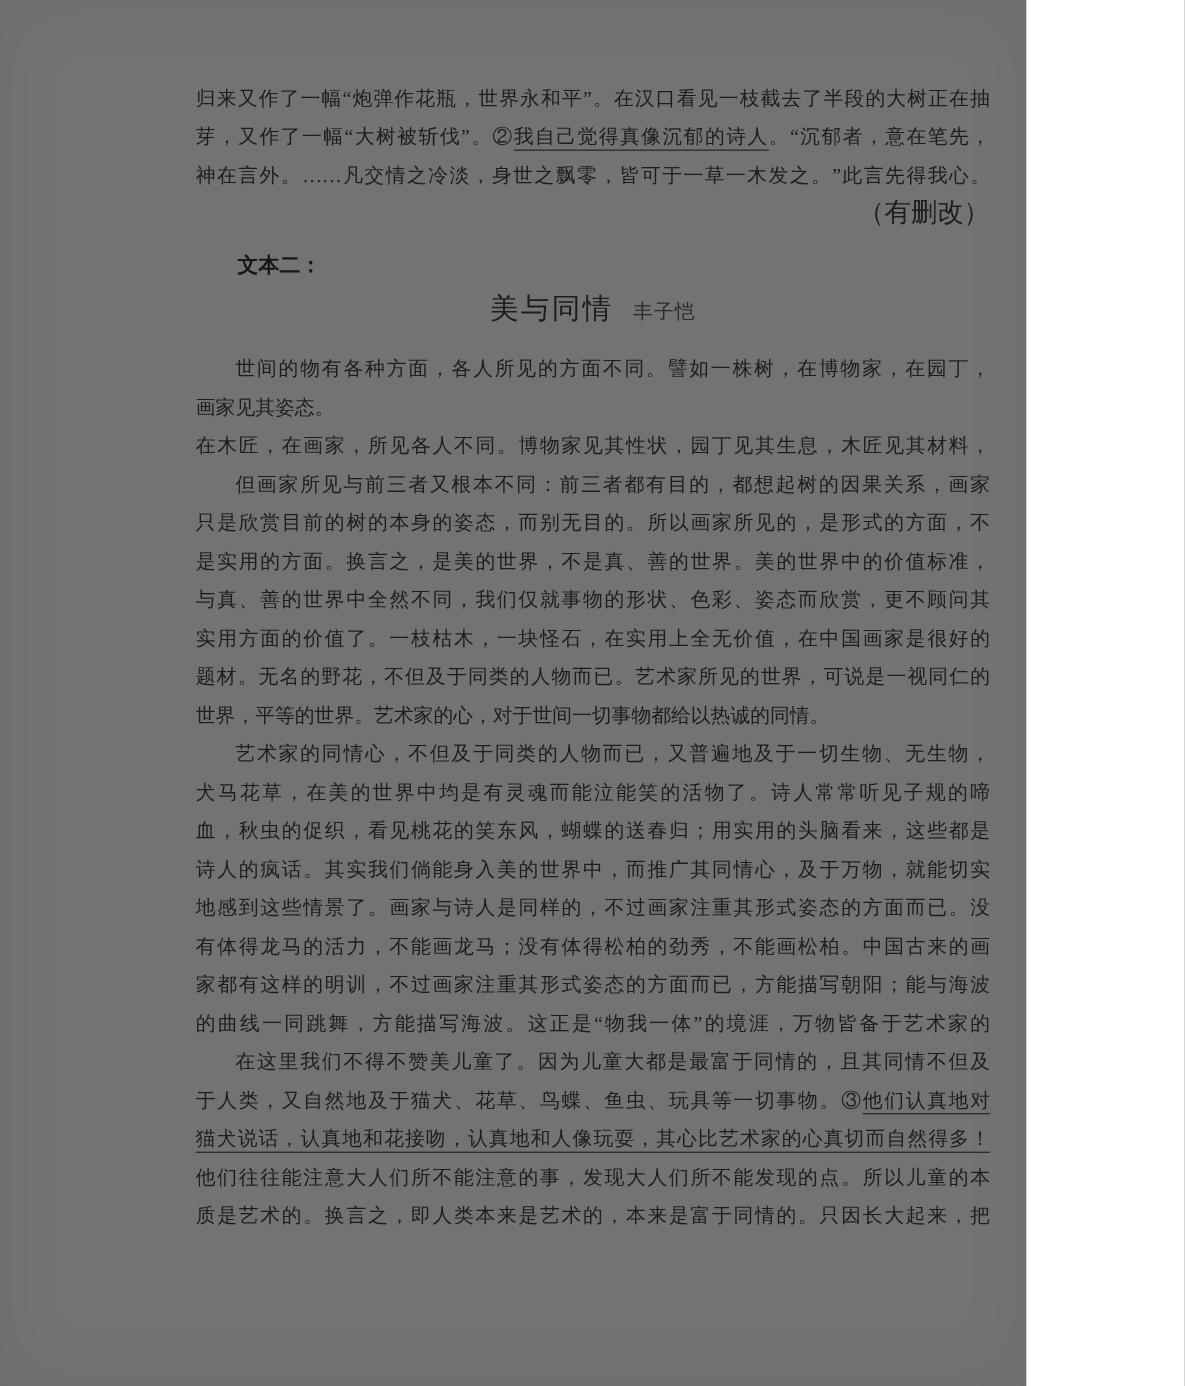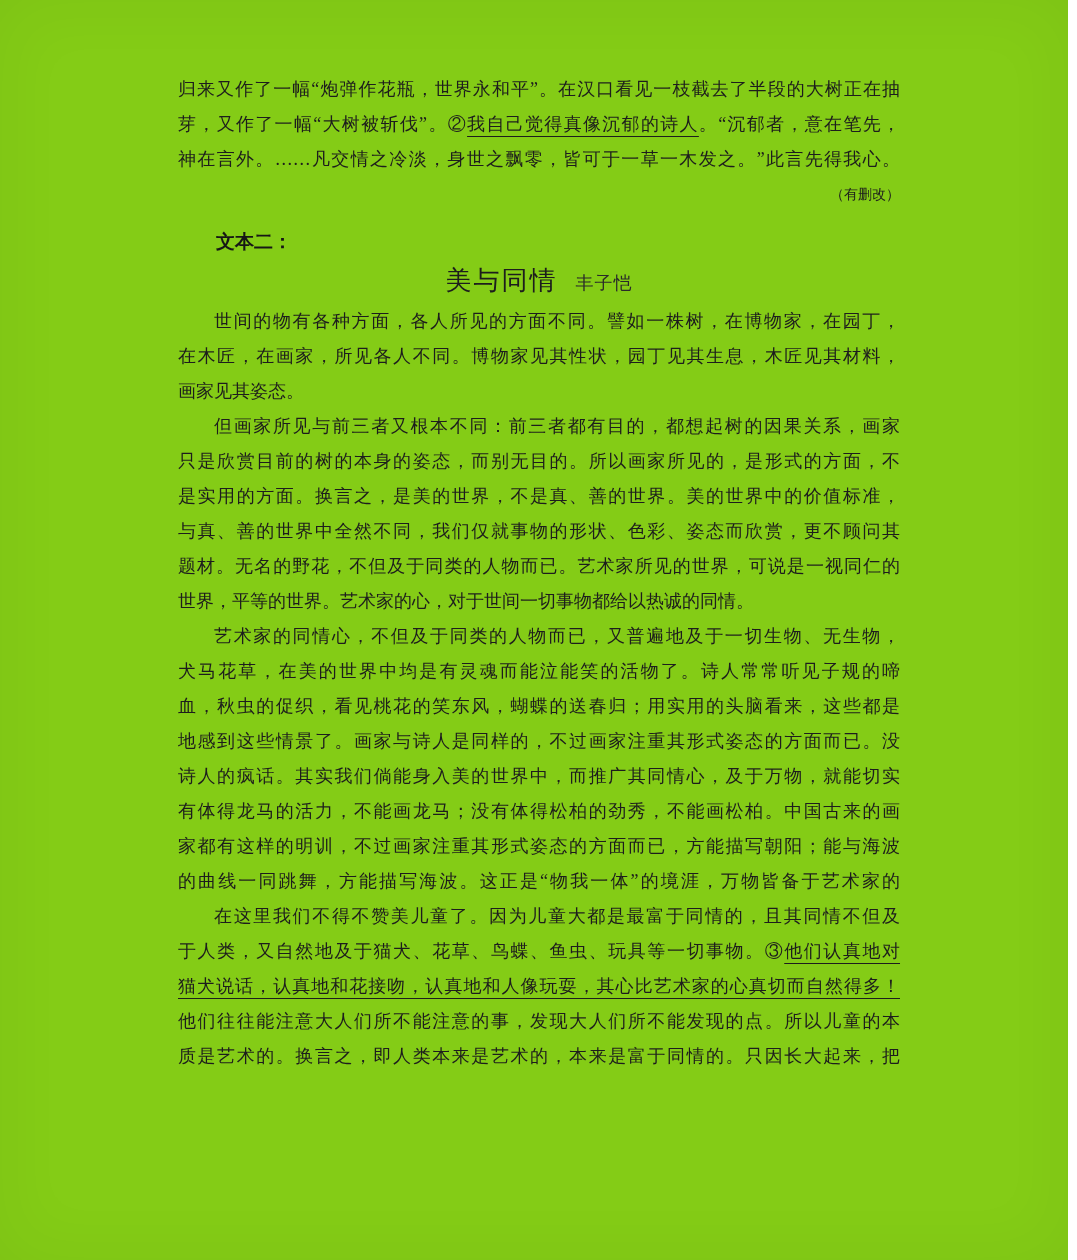--- a/index.html
+++ b/index.html
@@ -4,22 +4,22 @@
 <style>
   html, body { margin: 0; padding: 0; }
   body {
     width: 1077px; height: 1260px;
     background: #ffffff;
     font-family: "Liberation Serif", "DejaVu Serif", serif;
     color: #1d1d1d;
   }
   .sheet {
     position: relative;
-    width: 1068px; height: 1260px;
-    background: #84cc16;
+    width: 933px; height: 1260px;
+    background: #737373;
     overflow: hidden;
     box-shadow: inset 0 0 70px rgba(0,0,0,0.05);
   }
   .content {
     position: absolute;
     left: 178px; top: 72px;
     width: 722px;
   }
   .para { margin: 0; }
   .line {
@@ -27,37 +27,37 @@
     font-size: 18px;
     text-align: justify;
     text-align-last: justify;
     white-space: normal;
     overflow: visible;
   }
   .line.nostretch { text-align-last: left; }
   .line.indent { text-indent: 36px; }
   .attribution-line {
     height: 35px; line-height: 35px;
-    font-size: 14px;
+    font-size: 24px;
     text-align: right; text-align-last: right;
     margin-bottom: 4px;
   }
   .label-line {
     height: 36px; line-height: 36px;
     font-size: 19px;
     font-weight: 700;
     text-indent: 38px;
     margin-top: 12px;
     font-family: "Liberation Sans", "DejaVu Sans", sans-serif;
     color: #161616;
   }
   .title-line {
     height: 42px; line-height: 42px;
     text-align: center; text-align-last: center;
-    margin-bottom: 2px;
+    margin-bottom: 16px;
   }
   .title-text { font-size: 26px; letter-spacing: 2px; }
   .title-author { font-size: 18px; margin-left: 18px; color: #2a2a2a; letter-spacing: 1px; }
   .u {
     text-decoration: underline;
     text-decoration-thickness: 1.3px;
     text-underline-offset: 6px;
     text-decoration-skip-ink: none;
   }
 </style>
@@ -69,37 +69,38 @@
       <div class="para">
         <div class="line"><span class="">归来又作了一幅“炮弹作花瓶，世界永和平”。在汉口看见一枝截去了半段的大树正在抽</span></div>
         <div class="line"><span class="">芽，又作了一幅“大树被斩伐”。</span><span class="">②</span><span class="u">我自己觉得真像沉郁的诗人</span><span class="">。“沉郁者，意在笔先，</span></div>
         <div class="line"><span class="">神在言外。……凡交情之冷淡，身世之飘零，皆可于一草一木发之。”此言先得我心。</span></div>
       </div>
       <div class="attribution-line"><span>（有删改）</span></div>
       <div class="label-line"><span>文本二：</span></div>
       <div class="title-line"><span class="title-text">美与同情</span><span class="title-author">丰子恺</span></div>
       <div class="para">
         <div class="line indent"><span class="">世间的物有各种方面，各人所见的方面不同。譬如一株树，在博物家，在园丁，</span></div>
+        <div class="line nostretch"><span class="">画家见其姿态。</span></div>
         <div class="line"><span class="">在木匠，在画家，所见各人不同。博物家见其性状，园丁见其生息，木匠见其材料，</span></div>
-        <div class="line nostretch"><span class="">画家见其姿态。</span></div>
       </div>
       <div class="para">
         <div class="line indent"><span class="">但画家所见与前三者又根本不同：前三者都有目的，都想起树的因果关系，画家</span></div>
         <div class="line"><span class="">只是欣赏目前的树的本身的姿态，而别无目的。所以画家所见的，是形式的方面，不</span></div>
         <div class="line"><span class="">是实用的方面。换言之，是美的世界，不是真、善的世界。美的世界中的价值标准，</span></div>
         <div class="line"><span class="">与真、善的世界中全然不同，我们仅就事物的形状、色彩、姿态而欣赏，更不顾问其</span></div>
+        <div class="line"><span class="">实用方面的价值了。一枝枯木，一块怪石，在实用上全无价值，在中国画家是很好的</span></div>
         <div class="line"><span class="">题材。无名的野花，不但及于同类的人物而已。艺术家所见的世界，可说是一视同仁的</span></div>
         <div class="line nostretch"><span class="">世界，平等的世界。艺术家的心，对于世间一切事物都给以热诚的同情。</span></div>
       </div>
       <div class="para">
         <div class="line indent"><span class="">艺术家的同情心，不但及于同类的人物而已，又普遍地及于一切生物、无生物，</span></div>
         <div class="line"><span class="">犬马花草，在美的世界中均是有灵魂而能泣能笑的活物了。诗人常常听见子规的啼</span></div>
         <div class="line"><span class="">血，秋虫的促织，看见桃花的笑东风，蝴蝶的送春归；用实用的头脑看来，这些都是</span></div>
+        <div class="line"><span class="">诗人的疯话。其实我们倘能身入美的世界中，而推广其同情心，及于万物，就能切实</span></div>
         <div class="line"><span class="">地感到这些情景了。画家与诗人是同样的，不过画家注重其形式姿态的方面而已。没</span></div>
-        <div class="line"><span class="">诗人的疯话。其实我们倘能身入美的世界中，而推广其同情心，及于万物，就能切实</span></div>
         <div class="line"><span class="">有体得龙马的活力，不能画龙马；没有体得松柏的劲秀，不能画松柏。中国古来的画</span></div>
         <div class="line"><span class="">家都有这样的明训，不过画家注重其形式姿态的方面而已，方能描写朝阳；能与海波</span></div>
         <div class="line"><span class="">的曲线一同跳舞，方能描写海波。这正是“物我一体”的境涯，万物皆备于艺术家的</span></div>
       </div>
       <div class="para">
         <div class="line indent"><span class="">在这里我们不得不赞美儿童了。因为儿童大都是最富于同情的，且其同情不但及</span></div>
         <div class="line"><span class="">于人类，又自然地及于猫犬、花草、鸟蝶、鱼虫、玩具等一切事物。</span><span class="">③</span><span class="u">他们认真地对</span></div>
         <div class="line"><span class="u">猫犬说话，认真地和花接吻，认真地和人像玩耍，其心比艺术家的心真切而自然得多！</span></div>
         <div class="line"><span class="">他们往往能注意大人们所不能注意的事，发现大人们所不能发现的点。所以儿童的本</span></div>
         <div class="line"><span class="">质是艺术的。换言之，即人类本来是艺术的，本来是富于同情的。只因长大起来，把</span></div>

